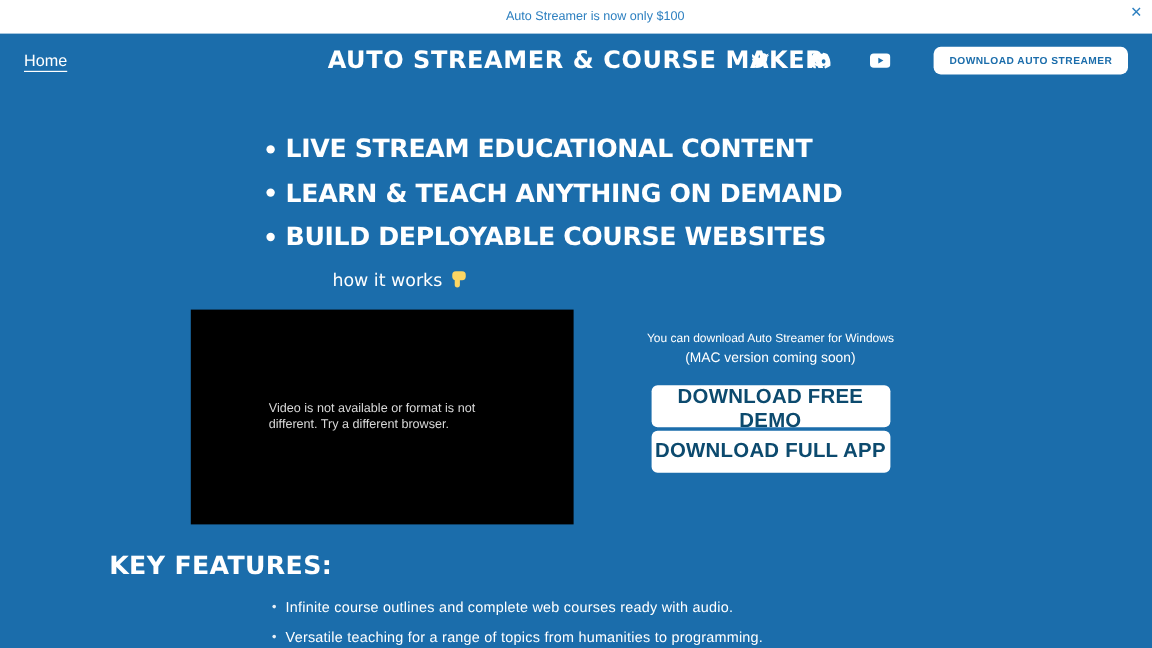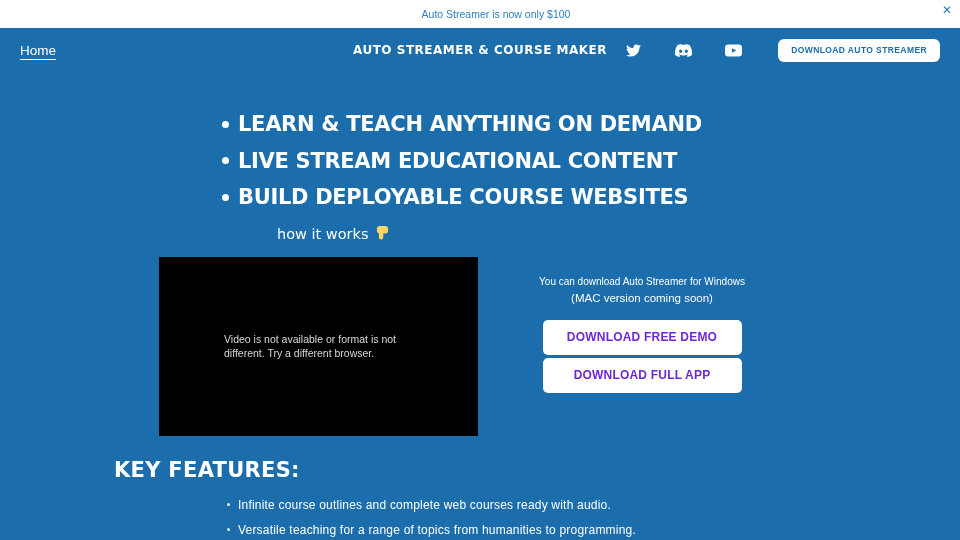--- a/index.html
+++ b/index.html
@@ -25,21 +25,21 @@
     position:relative; height:44px; display:flex; align-items:center;
     padding:12px 20px;
   }
   .home-link {
     color:#fff; font-size:13.5px; text-decoration:underline;
     text-underline-offset:4px; text-decoration-thickness:1px;
   }
   .site-title {
     position:absolute; left:50%; top:50%; transform:translate(-50%,-50%);
     font-family:"DejaVu Sans", sans-serif; font-weight:800;
-    font-size:12px; letter-spacing:.5px; color:#fff; white-space:nowrap;
+    font-size:20px; letter-spacing:.5px; color:#fff; white-space:nowrap;
   }
   .header-right {
     margin-left:auto; display:flex; align-items:center; gap:32px;
   }
   .soc-icon { display:flex; align-items:center; cursor:pointer; }
   .hdr-btn {
     background:#fff; color:#1b6dab; border:none; border-radius:6px;
     height:23px; padding:0 13px; font-size:8.5px; font-weight:bold;
     letter-spacing:.4px; cursor:pointer; margin-left:4px;
     font-family:"Liberation Sans", sans-serif;
@@ -67,29 +67,29 @@
   }
   .video-msg {
     margin-left:65px; width:185px; color:#d8d8d8;
     font-size:10.5px; line-height:14.5px;
   }
   .dl-col { width:260px; margin-left:34px; text-align:center; padding-top:19px; }
   .dl-line1 { font-size:10px; }
   .dl-line2 { font-size:11.5px; margin-top:5px; }
   .dl-btn {
     display:block; width:199px; height:35px; margin:0 auto;
-    background:#fff; color:#6d28d9; border:none; border-radius:5px;
+    background:#fff; color:#0c4a6e; border:none; border-radius:5px;
     font-family:"Liberation Sans", sans-serif; font-weight:bold;
-    font-size:12px; letter-spacing:.2px; cursor:pointer;
+    font-size:17px; letter-spacing:.2px; cursor:pointer;
   }
   .dl-btn.first { margin-top:16px; }
   .dl-btn.second { margin-top:3px; }
   
   .features-title {
-    margin:22px 0 0 114px;
+    margin:22px 0 0 91px;
     font-family:"DejaVu Sans", sans-serif; font-weight:800;
     font-size:21px; letter-spacing:.3px;
   }
   .features-list { list-style:none; margin:16px 0 0 227px; }
   .features-list li {
     display:flex; align-items:center; font-size:12px; margin-bottom:11px;
     letter-spacing:.2px;
   }
   .feat-dot {
     width:3px; height:3px; border-radius:50%; background:#e8f0f7;
@@ -124,25 +124,25 @@
           <path d="M9.8 6.7 L15.8 10 L9.8 13.3 Z" fill="#1b6dab"></path>
         </svg>
     </span>
     <button class="hdr-btn">DOWNLOAD AUTO STREAMER</button>
   </div>
 </div>
 
 <ul class="hero-list">
   <li>
     <span class="hero-dot"></span>
-    <span>LEARN &amp; TEACH ANYTHING ON DEMAND</span>
+    <span>LIVE STREAM EDUCATIONAL CONTENT</span>
   </li>
   <li>
     <span class="hero-dot"></span>
-    <span>LIVE STREAM EDUCATIONAL CONTENT</span>
+    <span>LEARN &amp; TEACH ANYTHING ON DEMAND</span>
   </li>
   <li>
     <span class="hero-dot"></span>
     <span>BUILD DEPLOYABLE COURSE WEBSITES</span>
   </li>
 </ul>
 
 <div class="how-it-works">
   <span>how it works</span>
   <span>

